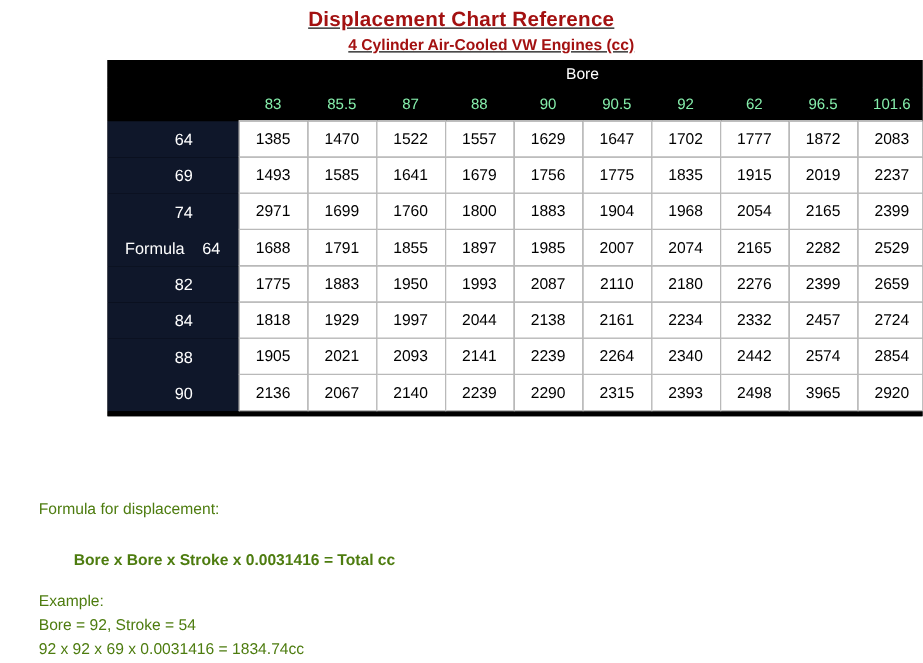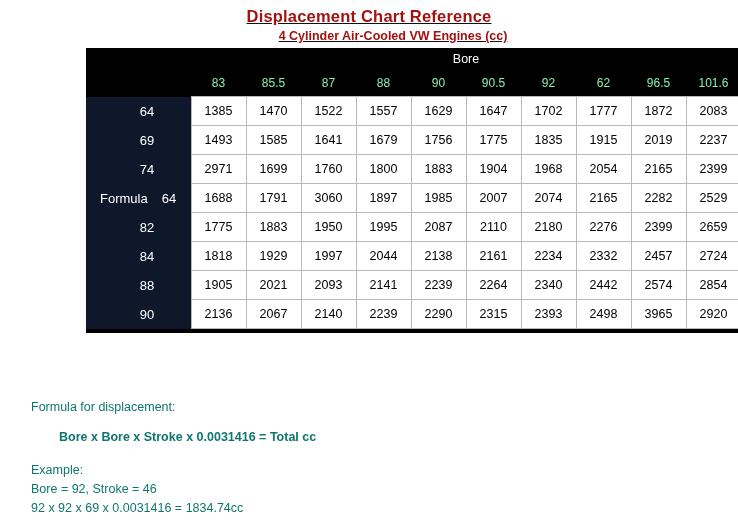--- a/index.html
+++ b/index.html
@@ -109,25 +109,25 @@
 
   .notes {
     position: absolute;
     left: 31px;
     top: 398px;
     width: 660px;
   }
   .note-line {
     font-size: 12.5px;
     line-height: 19px;
-    color: #0f766e;
+    color: #4d7c0f;
   }
   .note-line.bold {
     font-weight: bold;
-    margin-top: 11px;
+    margin-top: 22px;
     padding-left: 28px;
   }
   .gap {
     height: 14px;
   }
 </style>
 </head>
 <body>
 
 <div class="page">
@@ -207,35 +207,35 @@
             <td class="cell">1904</td>
             <td class="cell">1968</td>
             <td class="cell">2054</td>
             <td class="cell">2165</td>
             <td class="cell">2399</td>
           </tr>
           <tr>
             <td class="row-head"><span style="float: left; padding-left: 14px; font-size: 13px;">Formula</span><span>64</span></td>
             <td class="cell">1688</td>
             <td class="cell">1791</td>
-            <td class="cell">3060</td>
+            <td class="cell">1855</td>
             <td class="cell">1897</td>
             <td class="cell">1985</td>
             <td class="cell">2007</td>
             <td class="cell">2074</td>
             <td class="cell">2165</td>
             <td class="cell">2282</td>
             <td class="cell">2529</td>
           </tr>
           <tr>
             <td class="row-head"><span style="float: left; padding-left: 14px; font-size: 13px;">&nbsp;</span><span>82</span></td>
             <td class="cell">1775</td>
             <td class="cell">1883</td>
             <td class="cell">1950</td>
-            <td class="cell">1995</td>
+            <td class="cell">1993</td>
             <td class="cell">2087</td>
             <td class="cell">2110</td>
             <td class="cell">2180</td>
             <td class="cell">2276</td>
             <td class="cell">2399</td>
             <td class="cell">2659</td>
           </tr>
           <tr>
             <td class="row-head"><span style="float: left; padding-left: 14px; font-size: 13px;">&nbsp;</span><span>84</span></td>
             <td class="cell">1818</td>
@@ -280,17 +280,17 @@
           </tr>
         </tbody>
     </table>
   </div>
 
   <div class="notes">
     <div class="note-line">Formula for displacement:</div>
     <div class="note-line bold">Bore x Bore x Stroke x 0.0031416 = Total cc</div>
     <div class="gap"></div>
     <div class="note-line">Example:</div>
-    <div class="note-line">Bore = 92, Stroke = 46</div>
+    <div class="note-line">Bore = 92, Stroke = 54</div>
     <div class="note-line">92 x 92 x 69 x 0.0031416 = 1834.74cc</div>
   </div>
 
 </div>
 
 </body></html>

